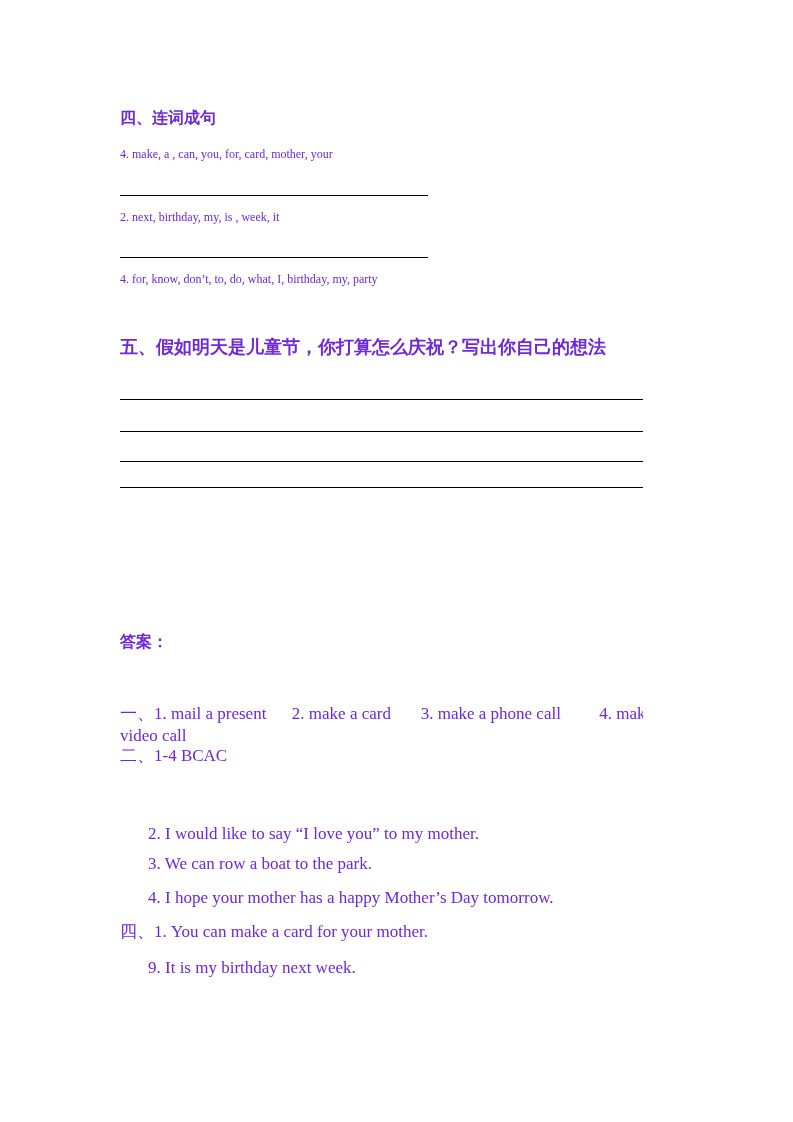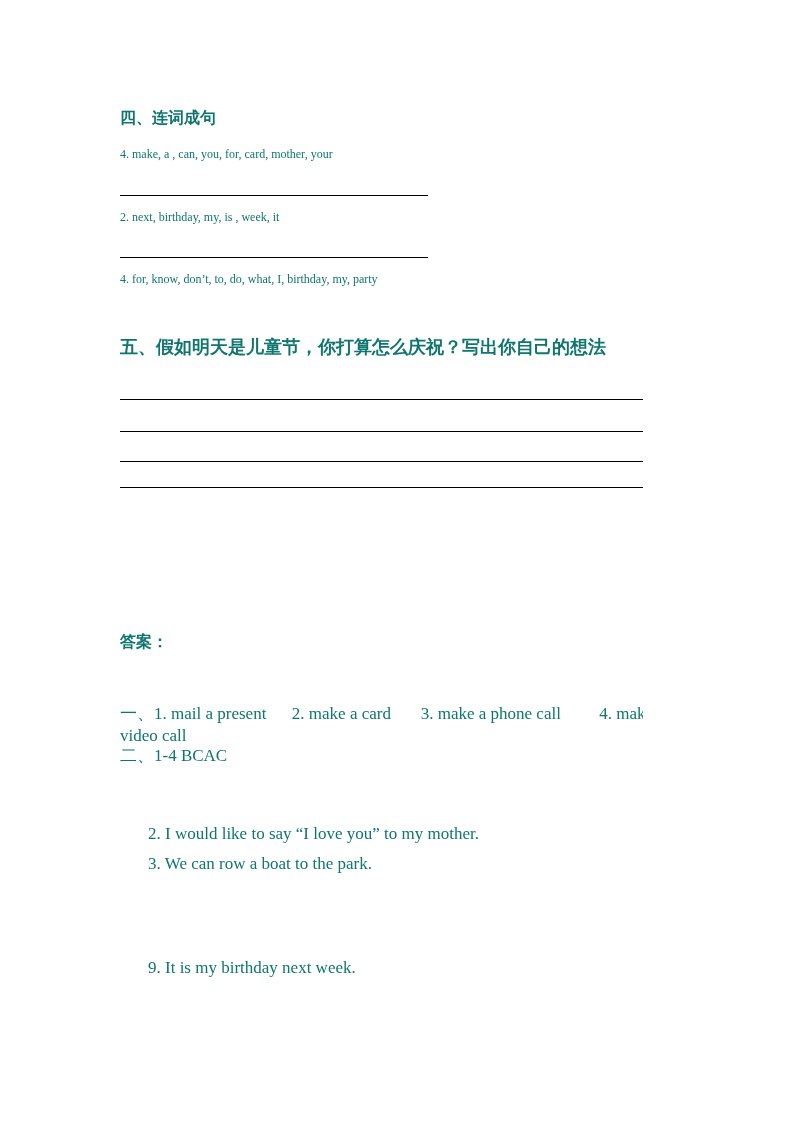--- a/index.html
+++ b/index.html
@@ -5,21 +5,21 @@
   html, body {
     margin: 0;
     padding: 0;
     background: #ffffff;
   }
   .page {
     position: relative;
     width: 643px;
     height: 1122px;
     background: #ffffff;
-    color: #0f766e;
+    color: #6d28d9;
     overflow: hidden;
   }
   .content {
     position: absolute;
     left: 120px;
     top: 100px;
     width: 554px;
     height: 1010px;
   }
   .abs {
@@ -91,19 +91,21 @@
 
     <p class="abs ans" style="top:603px">一、1. mail a present      2. make a card       3. make a phone call         4. make a video call</p>
 
     <p class="abs ans" style="top:645px">二、1-4 BCAC</p>
 
 
     <p class="abs ans indent" style="top:723px">2. I would like to say “I love you” to my mother.</p>
 
     <p class="abs ans indent" style="top:753px">3. We can row a boat to the park.</p>
 
+    <p class="abs ans indent" style="top:787px">4. I hope your mother has a happy Mother’s Day tomorrow.</p>
 
+    <p class="abs ans" style="top:821px">四、1. You can make a card for your mother.</p>
 
     <p class="abs ans indent" style="top:857px">9. It is my birthday next week.</p>
 
 
   </div>
 </div>
 
 </body></html>

